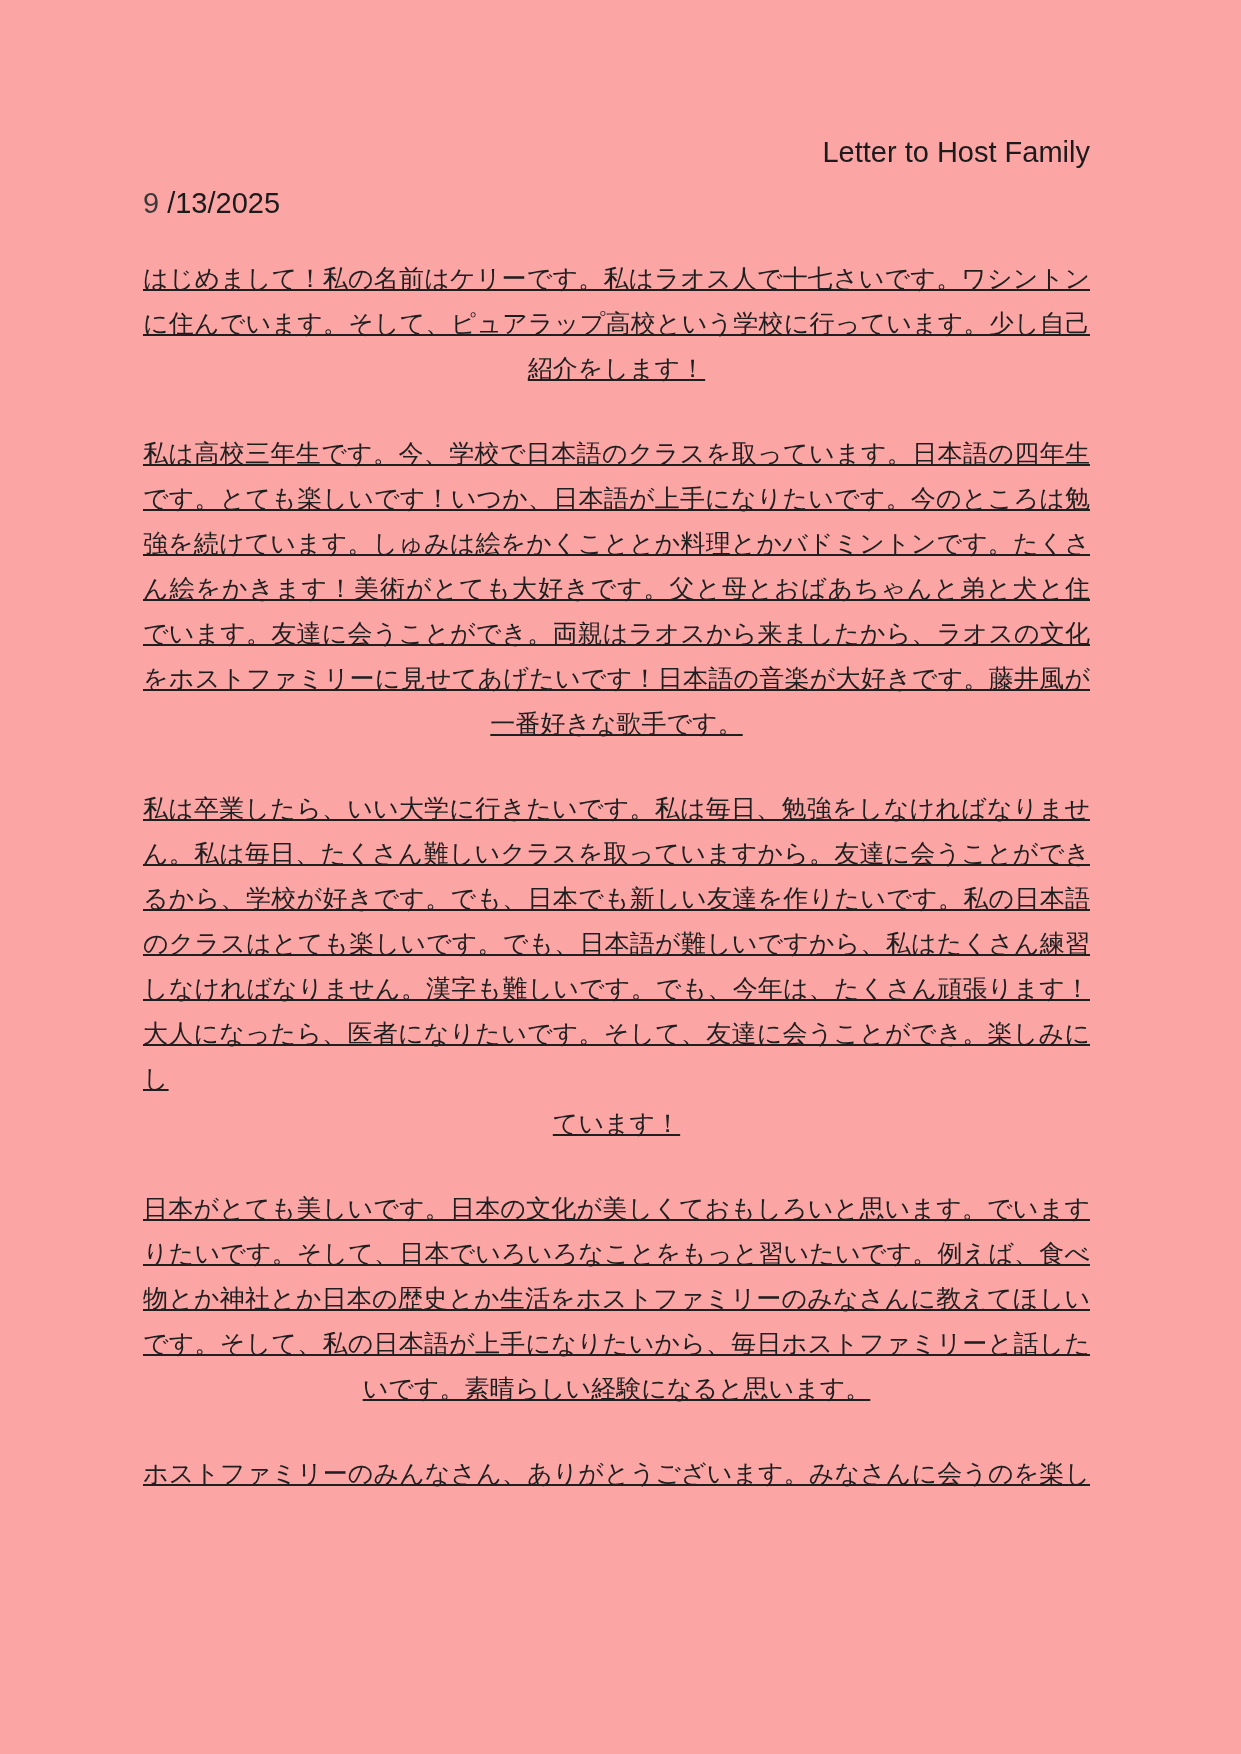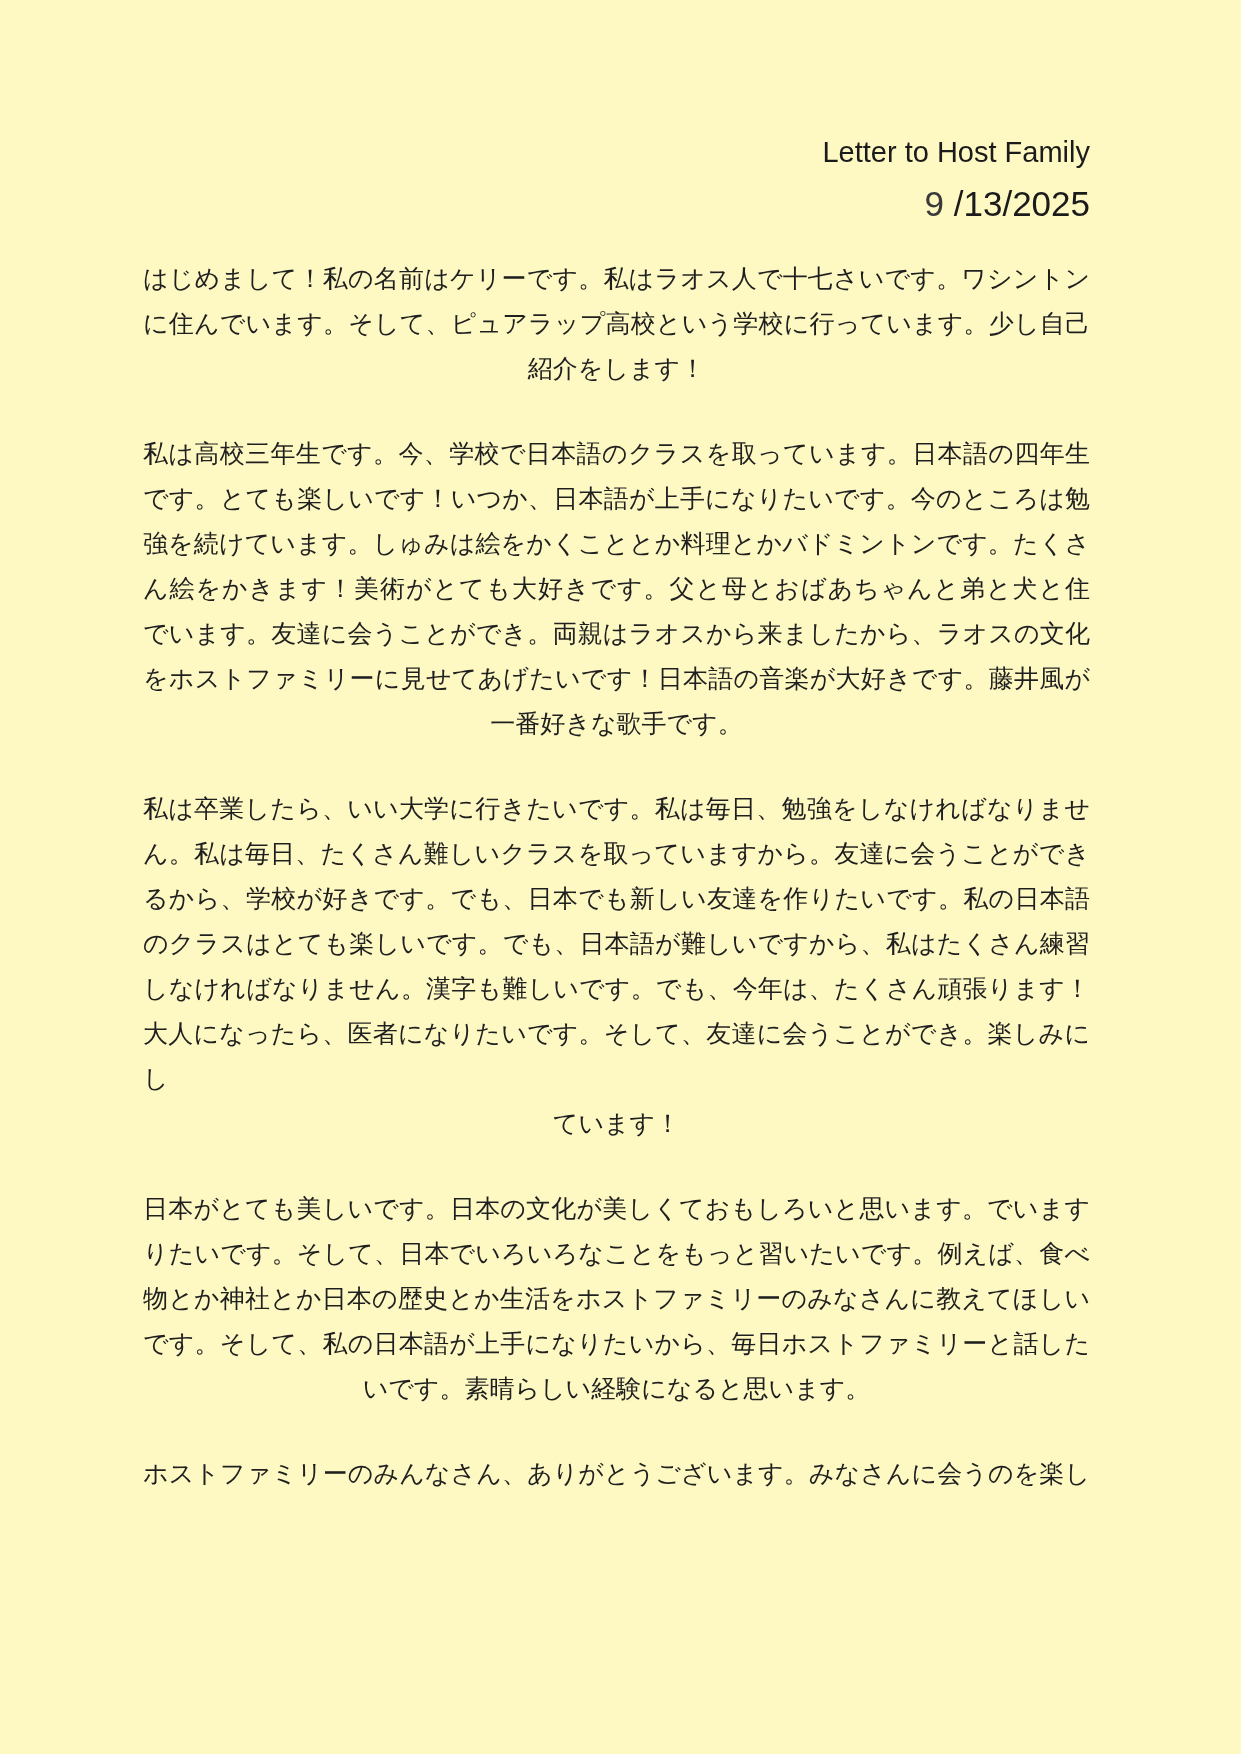--- a/index.html
+++ b/index.html
@@ -4,50 +4,50 @@
 <style>
   html, body {
     margin: 0;
     padding: 0;
     background: #ffffff;
   }
   .page {
     position: relative;
     width: 1241px;
     height: 1754px;
-    background: #fef9c3;
+    background: #fca5a5;
     box-sizing: border-box;
     padding: 130px 151px 0 143px;
     font-family: "Liberation Sans", "DejaVu Sans", sans-serif;
     color: #1f1f1f;
     overflow: hidden;
   }
   .doc-title {
     text-align: right;
     font-size: 29px;
     line-height: 45px;
     margin-bottom: 6px;
     color: #1b1b1b;
   }
   .doc-date {
-    text-align: right;
-    font-size: 35px;
+    font-size: 29px;
     line-height: 45px;
     margin-bottom: 30px;
     color: #1b1b1b;
   }
   .date-prefix {
     font-weight: 300;
     color: #3a3a3a;
   }
   .letter-body {
     width: 100%;
   }
   .paragraph {
     margin: 0 0 40px 0;
+    text-decoration: underline;
   }
   .line {
     font-size: 25px;
     line-height: 45px;
     color: #1f1f1f;
     white-space: normal;
     text-align: center;
   }
   .line.justified {
     text-align: justify;

